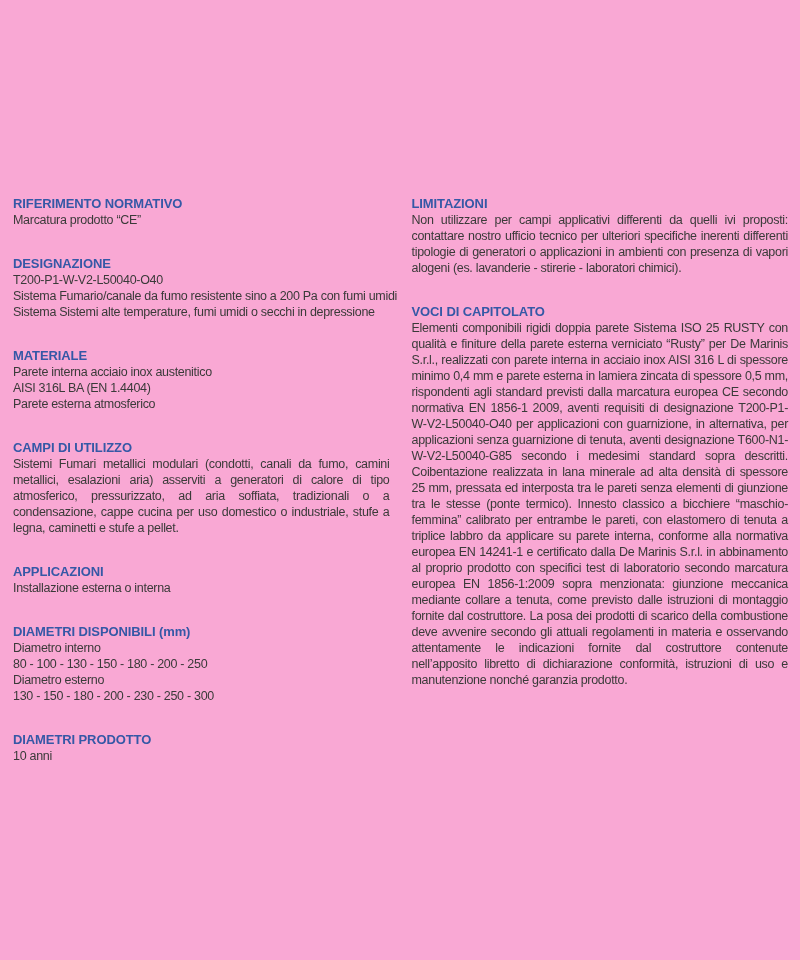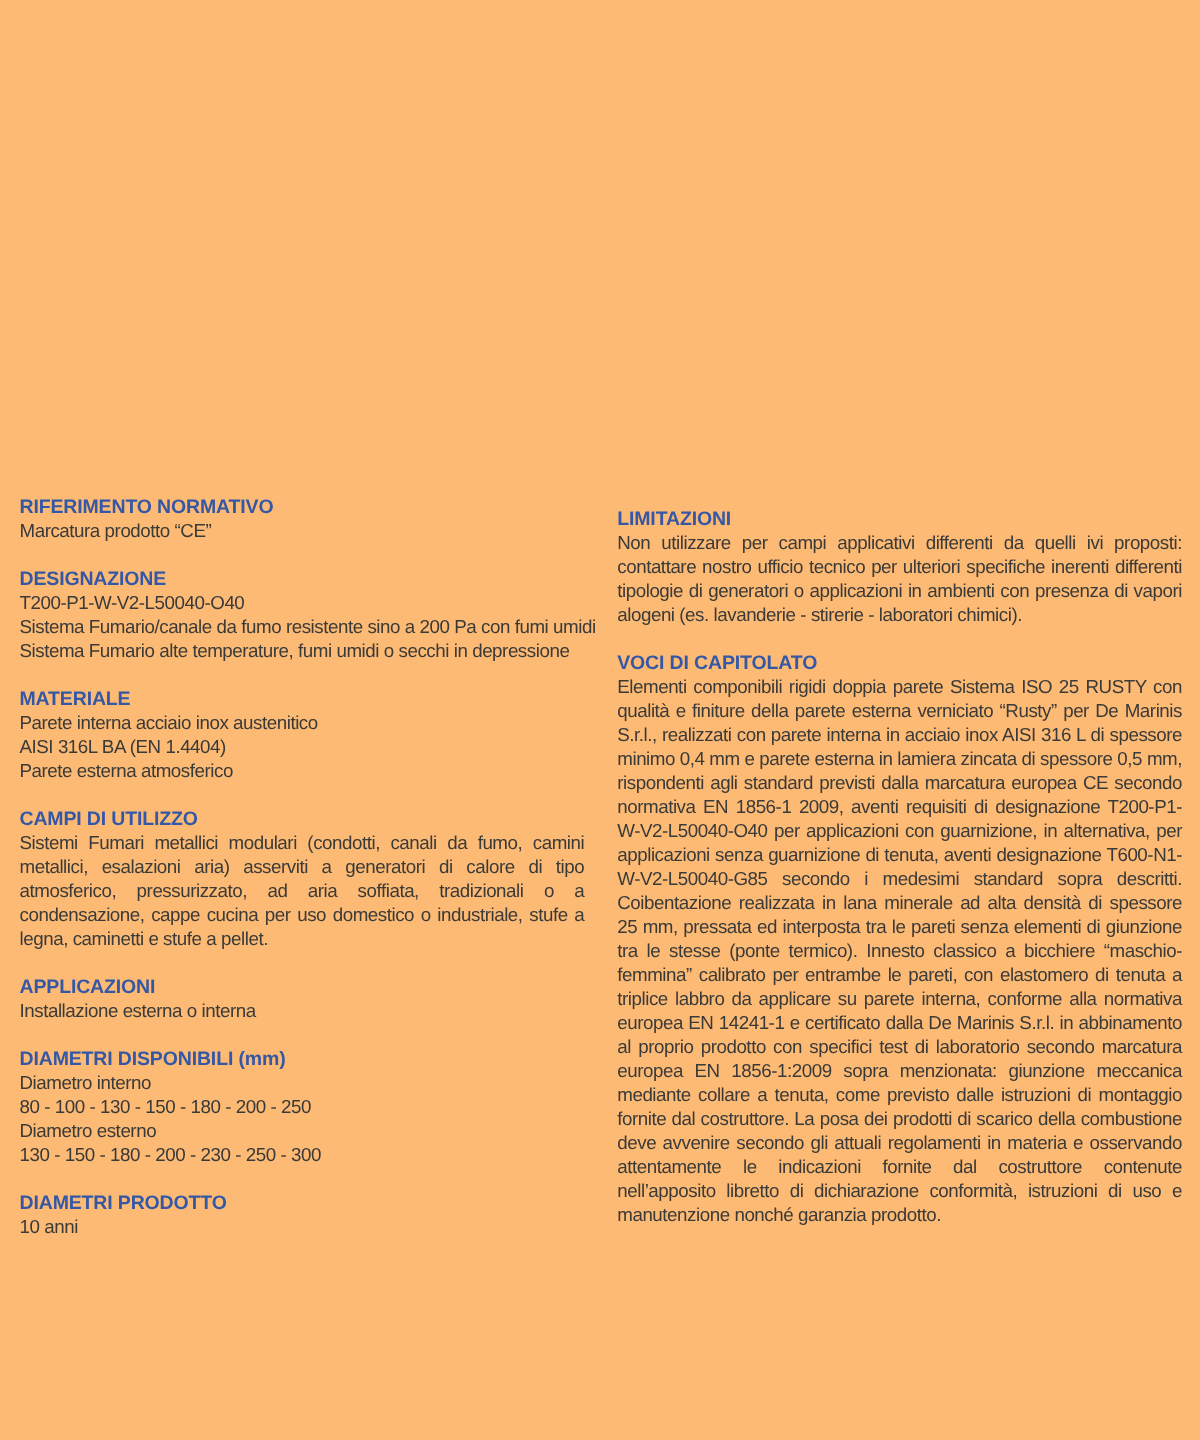--- a/index.html
+++ b/index.html
@@ -1,34 +1,33 @@
 <!DOCTYPE html>
 <html lang="it"><head>
 <meta charset="utf-8">
 <style>
   html, body { margin: 0; padding: 0; background: #ffffff; }
   .page {
     position: relative;
     width: 800px;
     height: 960px;
-    background: #fdba74;
+    background: #f9a8d4;
     overflow: hidden;
     font-family: "Liberation Sans", sans-serif;
     color: #3a3a39;
     font-size: 12.5px;
     line-height: 16px;
     letter-spacing: -0.3px;
     box-sizing: border-box;
     padding: 196px 12px 0 13px;
     display: flex;
     gap: 22px;
-    align-items: center;
   }
   .col { flex: 1 1 0; min-width: 0; }
-  .section { margin-top: 16px; }
+  .section { margin-top: 28px; }
   .section.first { margin-top: 0; }
   .heading {
     margin: 0;
     font-size: 13px;
     font-weight: bold;
     line-height: 16px;
     letter-spacing: -0.1px;
     color: #3558a6;
   }
   .line { white-space: nowrap; }
@@ -51,21 +50,21 @@
 
     <div class="section first">
       <h3 class="heading">RIFERIMENTO NORMATIVO</h3>
       <div class="line">Marcatura prodotto “CE”</div>
     </div>
 
     <div class="section">
       <h3 class="heading">DESIGNAZIONE</h3>
       <div class="line">T200-P1-W-V2-L50040-O40</div>
       <div class="line">Sistema Fumario/canale da fumo resistente sino a 200 Pa con fumi umidi</div>
-      <div class="line">Sistema Fumario alte temperature, fumi umidi o secchi in depressione</div>
+      <div class="line">Sistema Sistemi alte temperature, fumi umidi o secchi in depressione</div>
     </div>
 
     <div class="section">
       <h3 class="heading">MATERIALE</h3>
       <div class="line">Parete interna acciaio inox austenitico</div>
       <div class="line">AISI 316L BA (EN 1.4404)</div>
       <div class="line">Parete esterna atmosferico</div>
     </div>
 
 

